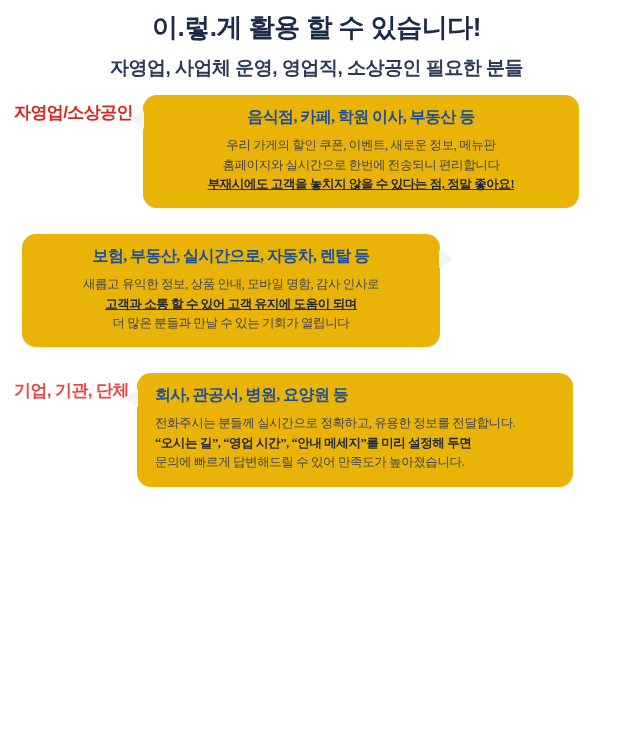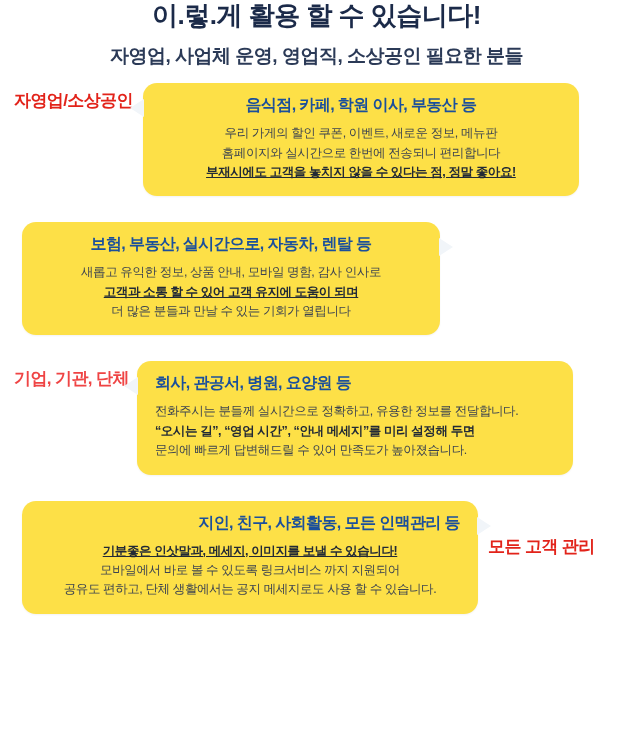--- a/index.html
+++ b/index.html
@@ -18,21 +18,21 @@
 
   .page {
     position: relative;
     width: 633px;
     height: 742px;
   }
 
   
   .header {
     text-align: center;
-    padding-top: 0;
+    padding-top: 12px;
   }
   .title {
     font-size: 26px;
     font-weight: bold;
     color: #1b2a49;
     letter-spacing: -0.5px;
     line-height: 1.2;
   }
   .subtitle {
     font-size: 19px;
@@ -59,24 +59,25 @@
     color: #e2231a;
     white-space: nowrap;
     letter-spacing: -0.6px;
   }
   .side-label.blue {
     color: #1a5fb4;
   }
 
   .bubble {
     position: relative;
-    background: #fde047;
+    background: #eab308;
     border-radius: 14px;
     padding: 12px 18px 14px 18px;
     box-shadow: 0 1px 2px rgba(0,0,0,0.05);
+    font-family: Liberation Serif, serif;
   }
   
   .bubble.tail-left::before {
     content: "";
     position: absolute;
     left: -13px;
     top: 16px;
     width: 0;
     height: 0;
     border-top: 9px solid transparent;
@@ -175,25 +176,14 @@
       <div class="side-label blue" style="color: #ef4444;">기업, 기관, 단체</div>
       <div class="bubble tail-left">
         <div class="bubble-head">회사, 관공서, 병원, 요양원 등</div>
         <div class="bubble-line">전화주시는 분들께 실시간으로 정확하고, 유용한 정보를 전달합니다.</div>
         <div class="bubble-line bold">“오시는 길”, “영업 시간”, “안내 메세지”를 미리 설정해 두면</div>
         <div class="bubble-line">문의에 빠르게 답변해드릴 수 있어 만족도가 높아졌습니다.</div>
       </div>
     </div>
   </div>
 
-  <div class="section s4">
-    <div class="row">
-      <div class="bubble tail-right">
-        <div class="bubble-head right">지인, 친구, 사회활동, 모든 인맥관리 등</div>
-        <div class="bubble-line center bold underline">기분좋은 인삿말과, 메세지, 이미지를 보낼 수 있습니다!</div>
-        <div class="bubble-line center">모바일에서 바로 볼 수 있도록 링크서비스 까지 지원되어</div>
-        <div class="bubble-line center">공유도 편하고, 단체 생활에서는 공지 메세지로도 사용 할 수 있습니다.</div>
-      </div>
-      <div class="side-label" style="color: rgb(226, 35, 26);">모든 고객 관리</div>
-    </div>
-  </div>
 
 </div>
 
 </body></html>

